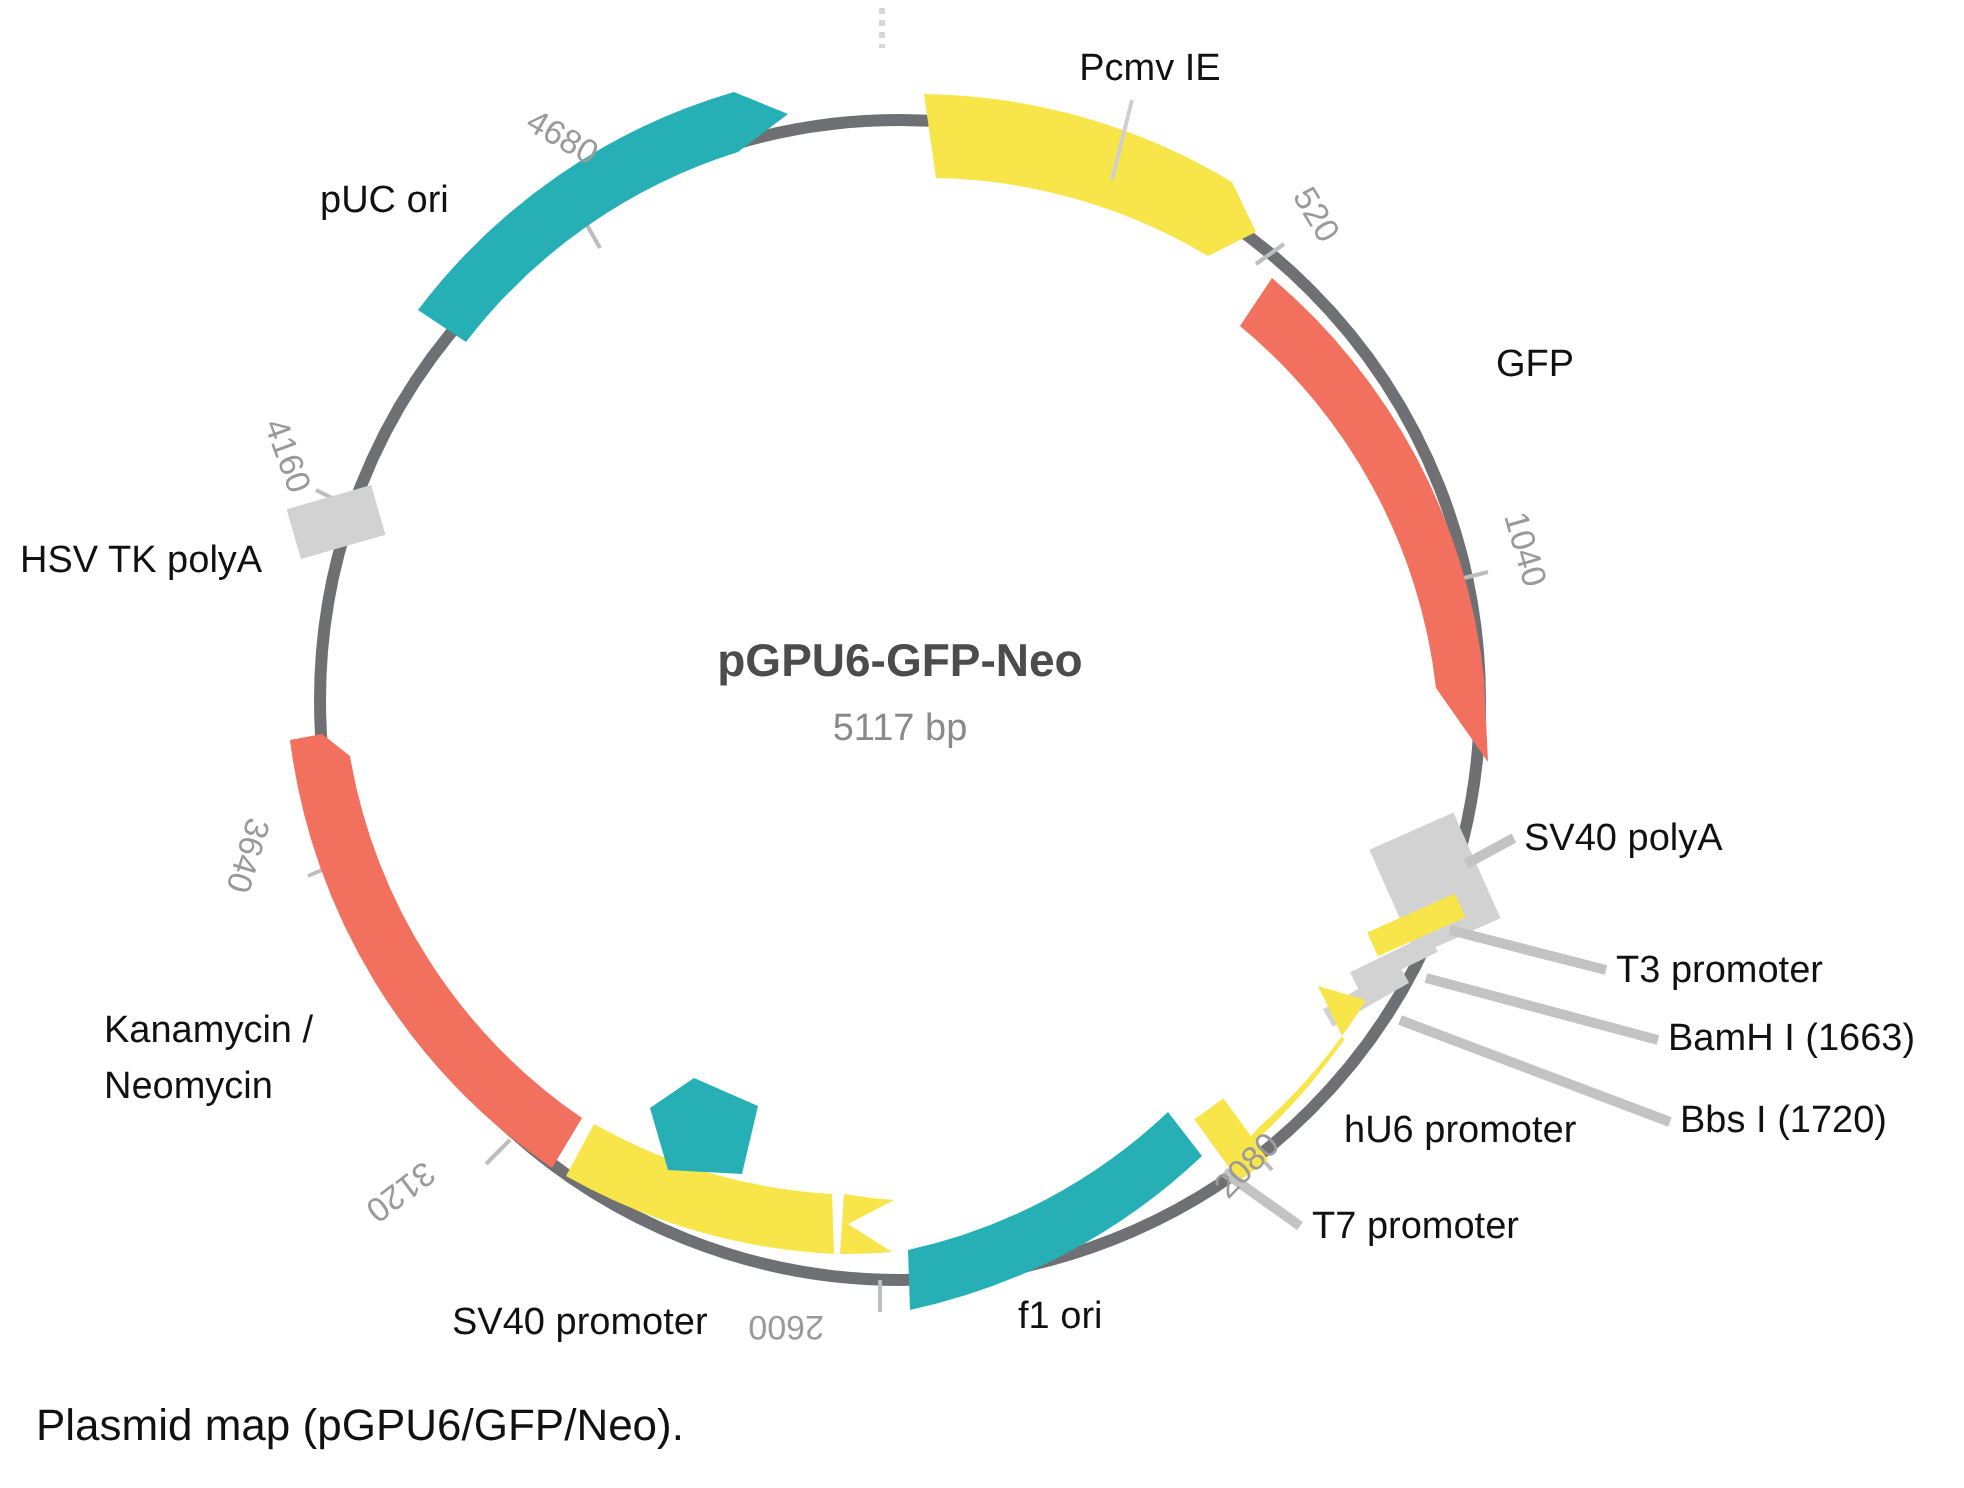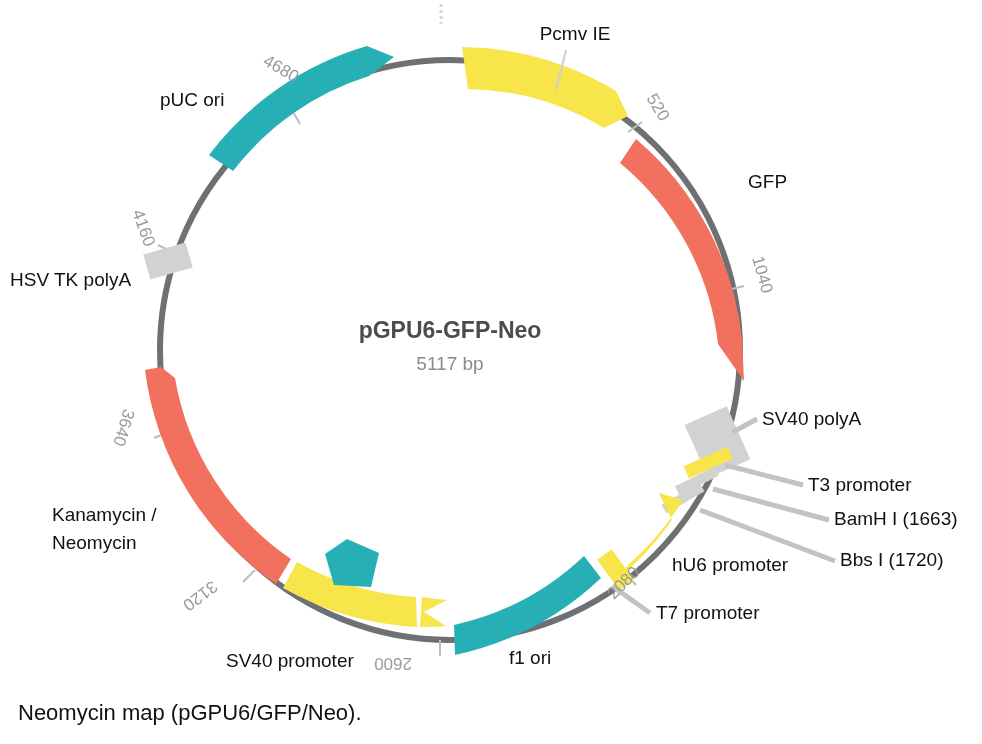--- a/index.html
+++ b/index.html
@@ -150,14 +150,14 @@
       <text class="tick-label" transform="translate(614,600) rotate(-45)">2080</text>
       <text class="tick-label" transform="translate(412,658) rotate(180)">2600</text>
       <text class="tick-label" transform="translate(212,580) rotate(143)">3120</text>
       <text class="tick-label" transform="translate(124,408) rotate(107)">3640</text>
       <text class="tick-label" transform="translate(132,212) rotate(70)">4160</text>
       <text class="tick-label" transform="translate(262,64) rotate(30)">4680</text>
     </g>
 
   </svg>
 
-  <div class="caption">Neomycin map (pGPU6/GFP/Neo).</div>
+  <div class="caption">Plasmid map (pGPU6/GFP/Neo).</div>
 </div>
 
 </body></html>

